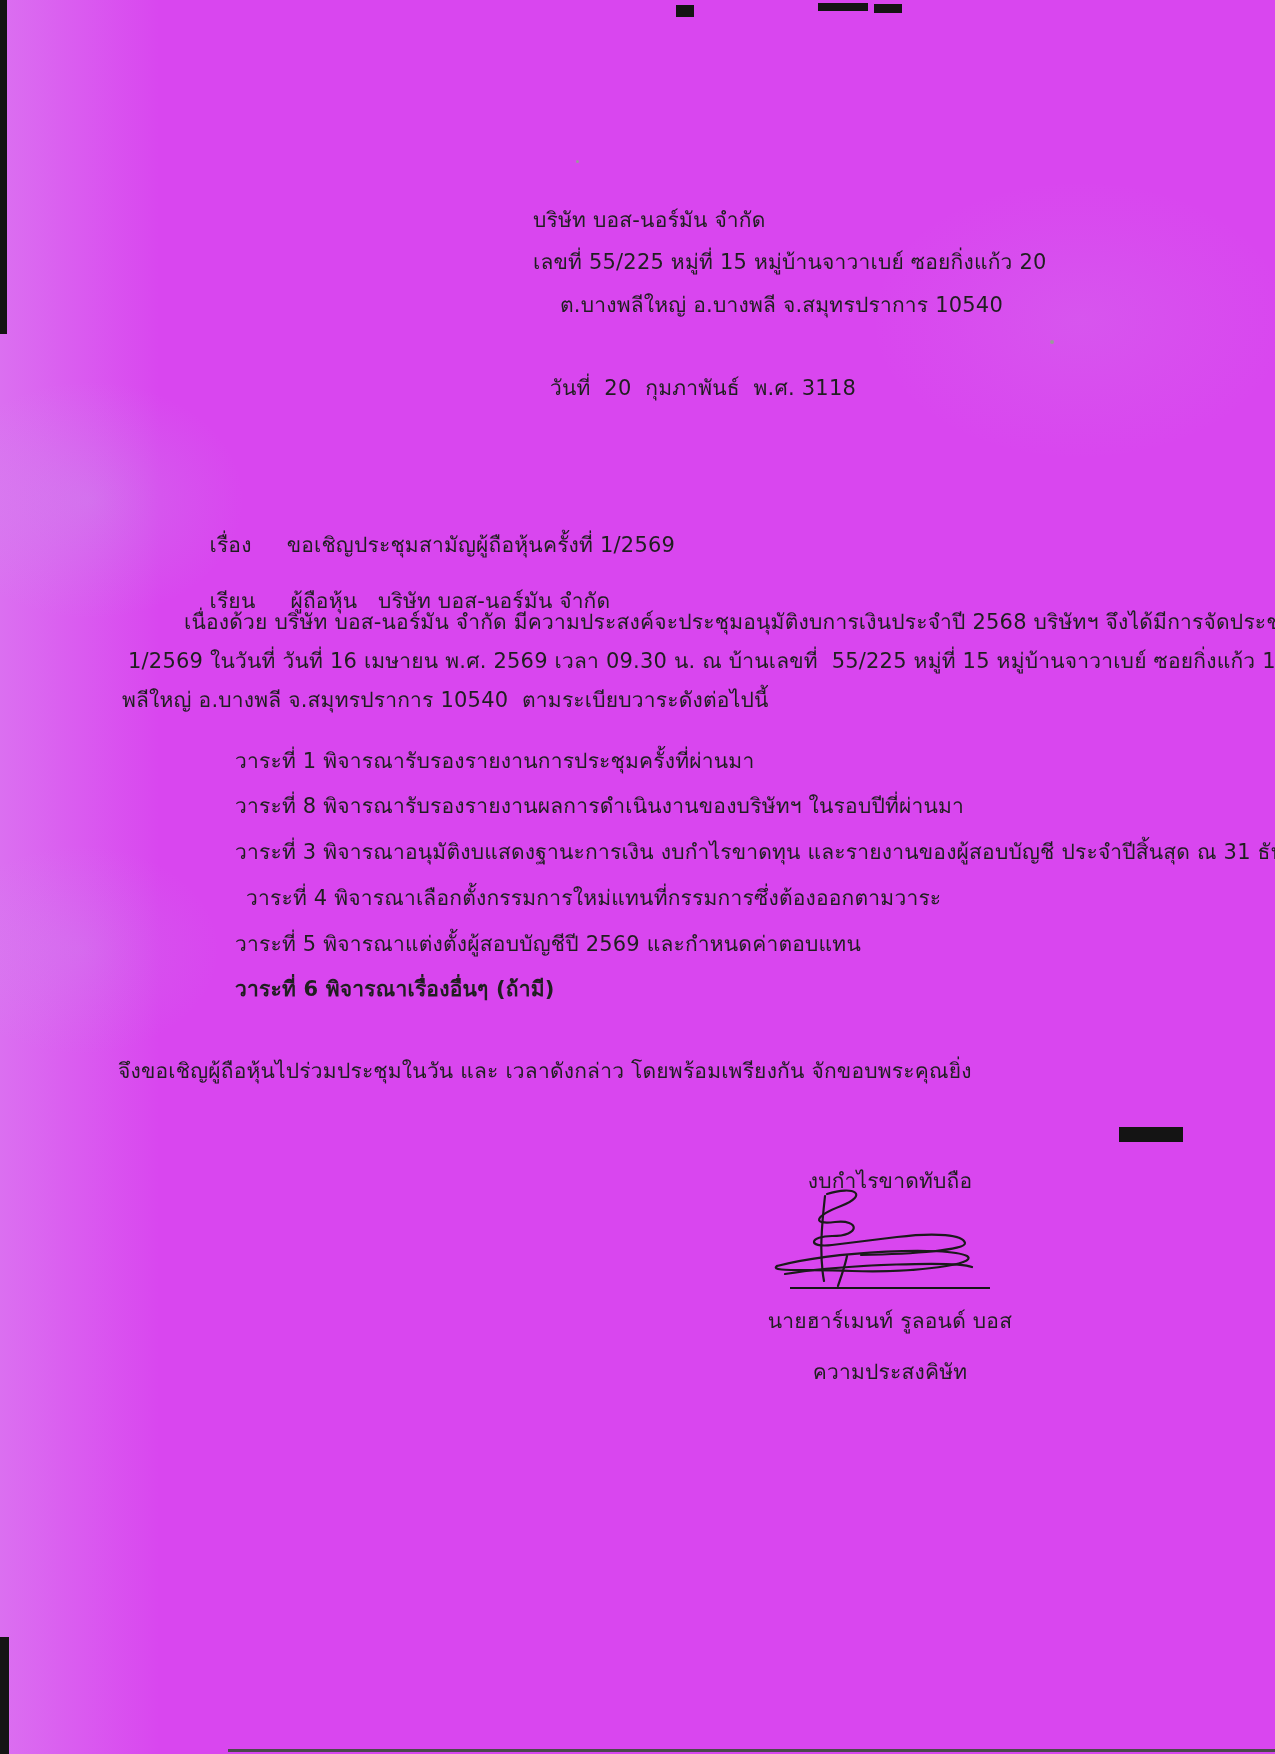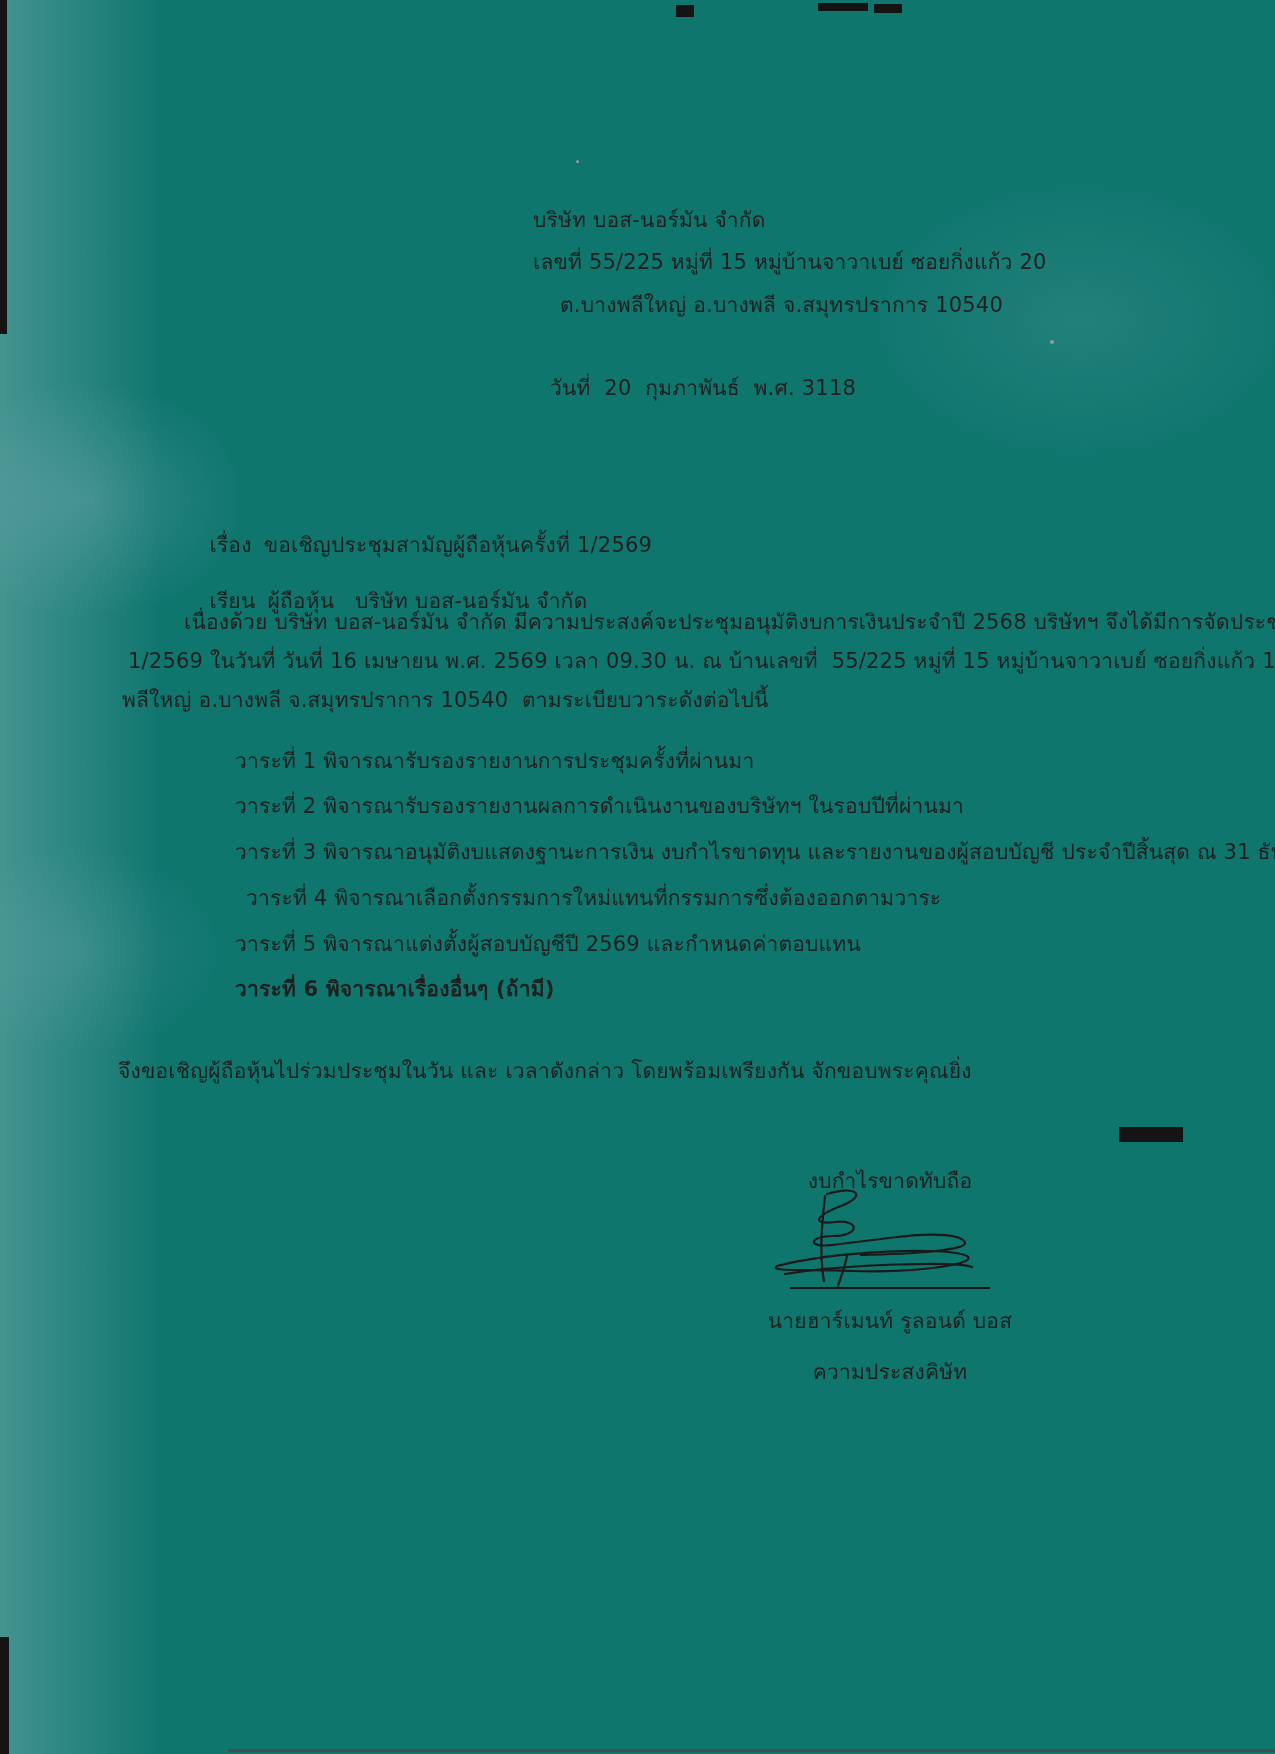--- a/index.html
+++ b/index.html
@@ -1,21 +1,21 @@
 <!DOCTYPE html>
 <html><head>
 <meta charset="utf-8">
 <style>
   html, body { margin: 0; padding: 0; background: #e8e8e8; }
   .page {
     position: relative;
     width: 1275px;
     height: 1754px;
     margin: 0 auto;
-    background: #0f766e;
+    background: #d946ef;
     overflow: hidden;
     font-family: "DejaVu Sans", sans-serif;
     color: #1f1f1f;
   }
   .page::before {
     content: "";
     position: absolute; inset: 0;
     background:
       radial-gradient(220px 170px at 90px 500px,  rgba(190,210,230,.20), transparent 70%),
       radial-gradient(200px 150px at 80px 950px,  rgba(190,210,230,.13), transparent 70%),
@@ -23,21 +23,21 @@
       linear-gradient(90deg, rgba(225,235,245,.25) 0px, rgba(255,255,255,0) 160px);
     pointer-events: none;
   }
   .line {
     position: absolute;
     font-size: 21px;
     line-height: 1.45;
     white-space: pre;
     letter-spacing: 0.2px;
   }
-  .label { display: inline-block; margin-right: 12px; }
+  .label { display: inline-block; margin-right: 35px; }
   .artifact { position: absolute; background: #141414; }
   .speck { position: absolute; background: #9a9a9a; border-radius: 50%; }
   .sig-underline { position: absolute; height: 2px; background: #161616; }
   .centered { text-align: center; }
   svg.signature { position: absolute; }
 </style>
 </head>
 <body>
 
 <div class="page">
@@ -64,21 +64,21 @@
 
   <div class="line" style="left:182px; top:556px;">
     <span class="label">เรียน</span><span>ผู้ถือหุ้น   บริษัท บอส-นอร์มัน จำกัด</span>
   </div>
 
   <div class="line" style="left:184px; top:607px;">เนื่องด้วย บริษัท บอส-นอร์มัน จำกัด มีความประสงค์จะประชุมอนุมัติงบการเงินประจำปี 2568 บริษัทฯ จึงได้มีการจัดประชุมสามัญครั้งที่</div>
   <div class="line" style="left:128px; top:646px;">1/2569 ในวันที่ วันที่ 16 เมษายน พ.ศ. 2569 เวลา 09.30 น. ณ บ้านเลขที่  55/225 หมู่ที่ 15 หมู่บ้านจาวาเบย์ ซอยกิ่งแก้ว 19  ต.บาง</div>
   <div class="line" style="left:122px; top:685px;">พลีใหญ่ อ.บางพลี จ.สมุทรปราการ 10540  ตามระเบียบวาระดังต่อไปนี้</div>
 
   <div class="line" style="left:235px; top:746px;">วาระที่ 1 พิจารณารับรองรายงานการประชุมครั้งที่ผ่านมา</div>
-  <div class="line" style="left:235px; top:791px;">วาระที่ 2 พิจารณารับรองรายงานผลการดำเนินงานของบริษัทฯ ในรอบปีที่ผ่านมา</div>
+  <div class="line" style="left:235px; top:791px;">วาระที่ 8 พิจารณารับรองรายงานผลการดำเนินงานของบริษัทฯ ในรอบปีที่ผ่านมา</div>
   <div class="line" style="left:235px; top:837px;">วาระที่ 3 พิจารณาอนุมัติงบแสดงฐานะการเงิน งบกำไรขาดทุน และรายงานของผู้สอบบัญชี ประจำปีสิ้นสุด ณ 31 ธันวาคม 2568</div>
   <div class="line" style="left:246px; top:883px;text-align:center;">วาระที่ 4 พิจารณาเลือกตั้งกรรมการใหม่แทนที่กรรมการซึ่งต้องออกตามวาระ</div>
   <div class="line" style="left:235px; top:929px;">วาระที่ 5 พิจารณาแต่งตั้งผู้สอบบัญชีปี 2569 และกำหนดค่าตอบแทน</div>
   <div class="line" style="left:235px; top:974px;font-weight:bold;">วาระที่ 6 พิจารณาเรื่องอื่นๆ (ถ้ามี)</div>
 
   <div class="line" style="left:118px; top:1056px;">จึงขอเชิญผู้ถือหุ้นไปร่วมประชุมในวัน และ เวลาดังกล่าว โดยพร้อมเพรียงกัน จักขอบพระคุณยิ่ง</div>
 
   <div class="line centered" style="left:760px; top:1166px; width:260px;">งบกำไรขาดทับถือ</div>
 
   <svg class="signature" style="left:765px; top:1188px;" width="230" height="100" viewBox="0 0 230 100" aria-hidden="true">

